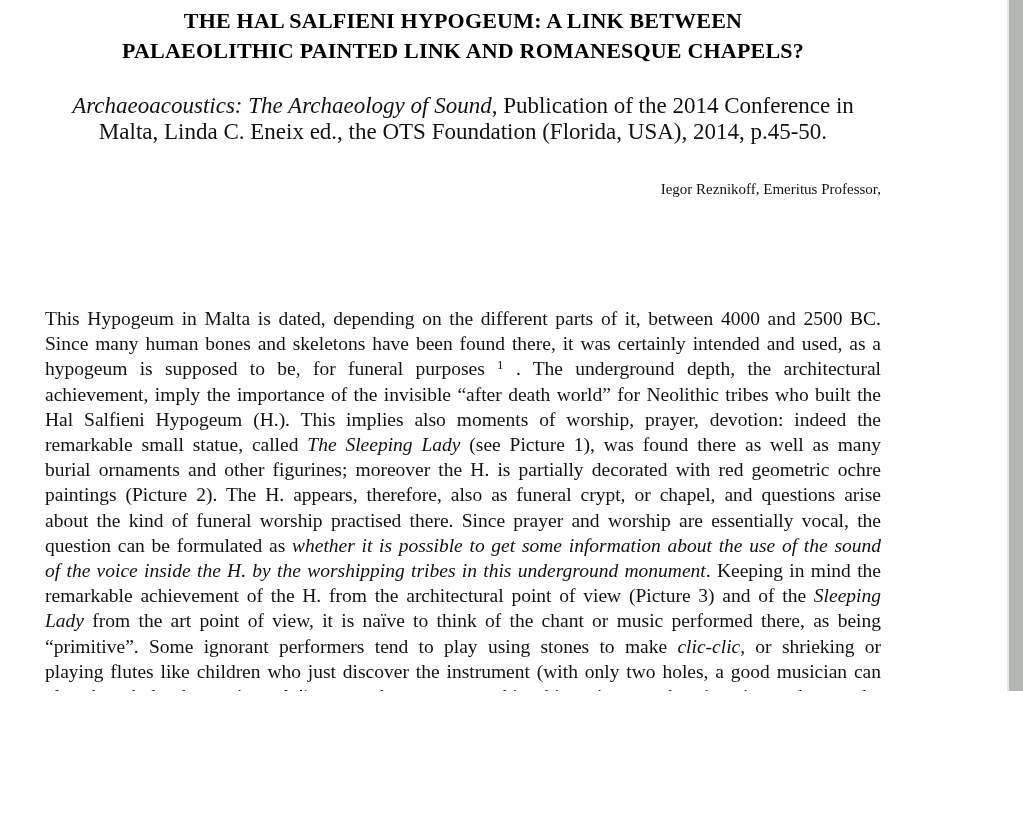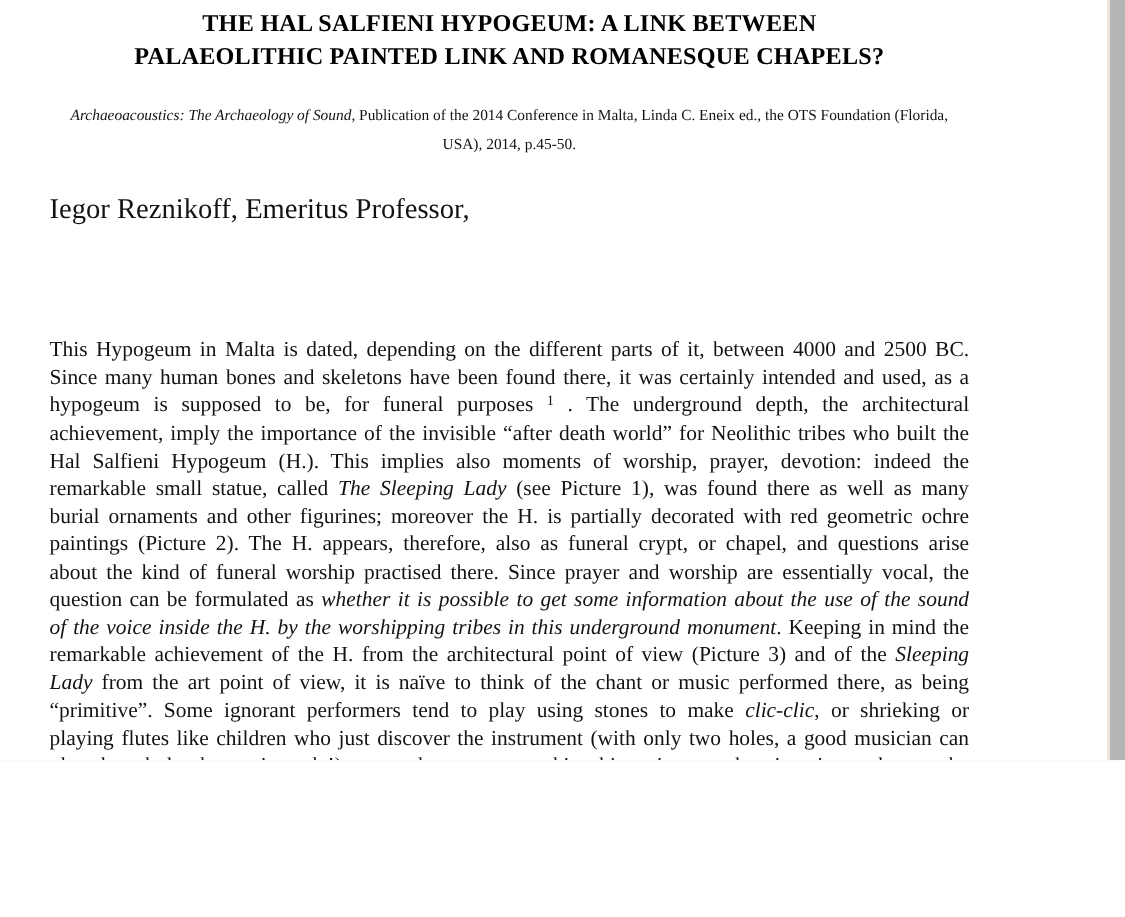--- a/index.html
+++ b/index.html
@@ -6,21 +6,21 @@
   html, body { width: 1023px; height: 834px; overflow: hidden; }
   body {
     font-family: "Liberation Serif", "DejaVu Serif", serif;
     background: #ffffff;
   }
   .viewer {
     position: relative;
     width: 1023px;
     height: 691px;
     overflow: hidden;
-    background: #fdba74;
+    background: #8b5cf6;
   }
   .doc-page {
     position: absolute;
     left: 0; top: 0;
     width: 1007px;
     height: 834px;
     background: #ffffff;
     overflow: hidden;
   }
   .viewer-gutter {
@@ -42,27 +42,27 @@
     text-align: center;
     font-weight: bold;
     font-size: 22px;
     line-height: 30px;
     color: #000000;
     letter-spacing: 0.2px;
   }
   .citation-block {
     top: 93px;
     text-align: center;
-    font-size: 14px;
+    font-size: 23px;
     line-height: 25.5px;
   }
   .author-block {
     top: 177px;
-    text-align: left;
-    font-size: 26px;
+    text-align: right;
+    font-size: 15px;
     line-height: 25.5px;
   }
   .body-block {
     top: 306px;
     text-align: justify;
     font-size: 19.5px;
     line-height: 25.2px;
     word-spacing: 1px;
   }
   .it { font-style: italic; }

